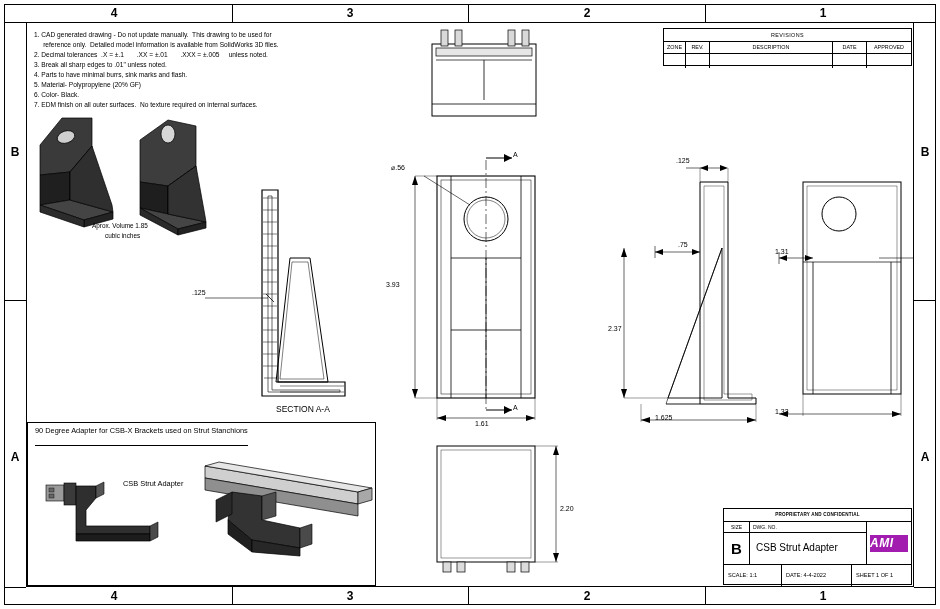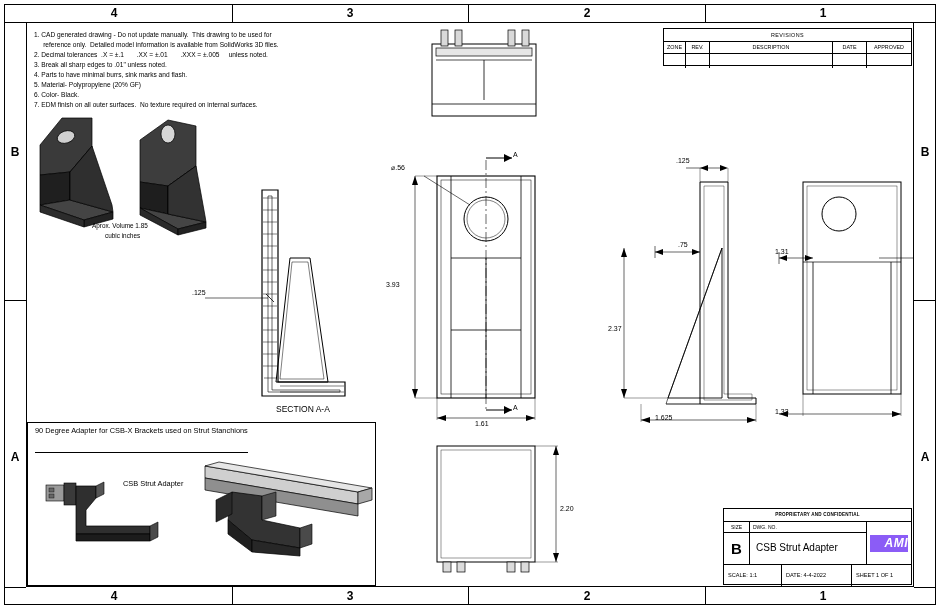--- a/index.html
+++ b/index.html
@@ -32,29 +32,29 @@
 
   
   .tb{position:absolute;left:723px;top:508px;width:189px;height:77px;border:1px solid #000;box-sizing:border-box;font-size:6px;}
   .tb .conf{height:12px;line-height:12px;text-align:center;font-size:4.6px;font-weight:bold;border-bottom:1px solid #000;letter-spacing:.2px;}
   .tb .mid{display:flex;height:42px;border-bottom:1px solid #000;}
   .tb .sizecol{width:26px;border-right:1px solid #000;box-sizing:border-box;}
   .tb .sizecol .val{font-size:15px;font-weight:bold;text-align:center;line-height:31px;}
   .tb .dwgcol{flex:1;border-right:1px solid #000;box-sizing:border-box;}
   .tb .dwgcol .val{font-size:10px;padding:9px 0 0 6px;}
   .tb .logocol{width:44px;display:flex;align-items:center;justify-content:center;}
-  .logo{width:38px;height:17px;background:#8b5cf6;color:#fff;font-size:12px;font-weight:bold;font-style:italic;text-align:right;line-height:17px;letter-spacing:.5px;}
+  .logo{width:38px;height:17px;background:#a21caf;color:#fff;font-size:12px;font-weight:bold;font-style:italic;text-align:left;line-height:17px;letter-spacing:.5px;}
   .tb .bot{display:flex;height:21px;font-size:5.6px;}
   .tb .bot>div{border-right:1px solid #000;box-sizing:border-box;line-height:21px;padding-left:4px;}
   .tb .bot>div:last-child{border-right:none;}
   .b-scale{width:58px;} .b-date{width:70px;} .b-sheet{flex:1;}
 
   
   .detailbox{position:absolute;left:27px;top:422px;width:349px;height:164px;border:1px solid #000;box-sizing:border-box;}
-  .detailbox .cap{position:absolute;left:7px;top:3px;font-size:7.4px;border-bottom:1px solid #000;padding-bottom:17px;}
+  .detailbox .cap{position:absolute;left:7px;top:3px;font-size:7.4px;border-bottom:1px solid #000;padding-bottom:10px;}
   .detailbox .sub{position:absolute;left:95px;top:56px;font-size:7.4px;}
 
   
   .lbl{position:absolute;font-size:7px;white-space:nowrap;}
   .lbl.sm{font-size:6.4px;}
   svg{position:absolute;left:0;top:0;overflow:visible;}
 </style>
 </head>
 <body>
 

